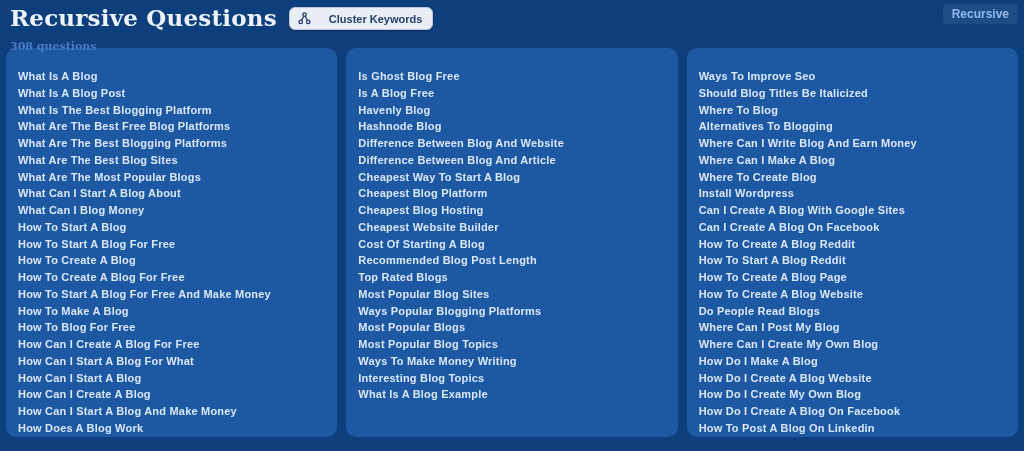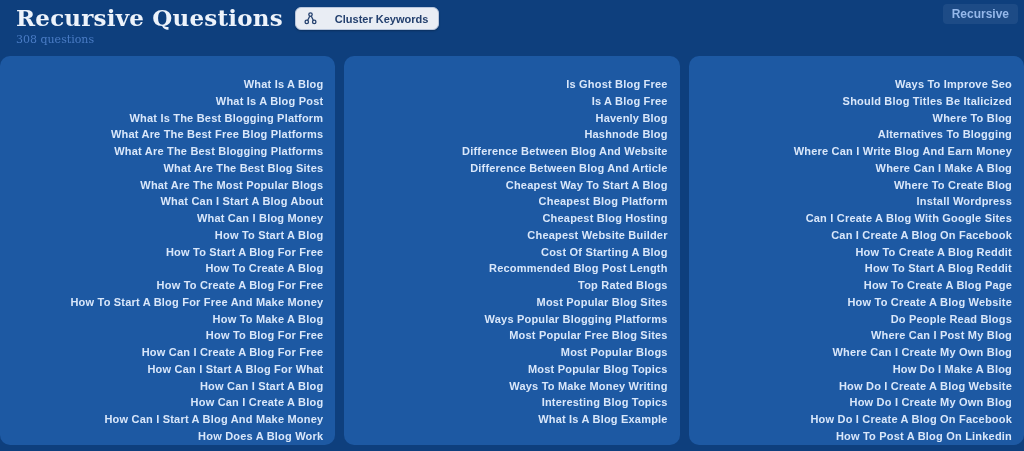--- a/index.html
+++ b/index.html
@@ -2,21 +2,21 @@
 <html><head>
 <meta charset="utf-8">
 <style>
   * { margin:0; padding:0; box-sizing:border-box; }
   html,body { width:1024px; height:451px; overflow:hidden; }
   body {
     background:#0e3f7d;
     font-family:"Liberation Sans", sans-serif;
     position:relative;
   }
-  .header { padding:4px 8px 0 16px; position:relative; height:56px; }
+  .header { padding:4px 8px 0 10px; position:relative; height:48px; }
   .header-row { display:flex; align-items:center; }
   .page-title {
     font-family:"DejaVu Serif", serif;
     font-weight:700;
     font-size:23px;
     color:#edf3fb;
     letter-spacing:0.2px;
   }
   .cluster-btn {
     display:inline-flex; align-items:center; gap:18px;
@@ -25,40 +25,39 @@
     border:1px solid #b9c6dc;
     border-radius:6px;
     padding:4px 10px 4px 8px;
     font-size:11px; font-weight:700;
     color:#24406e;
     cursor:pointer;
     box-shadow:0 1px 2px rgba(0,0,0,0.25);
   }
   .cluster-btn svg { display:block; }
   .question-count {
-    margin-top:2px;
+    margin-top:9px;
     font-family:"DejaVu Serif", serif;
-    font-weight:400;
+    font-weight:700;
     font-size:11px;
     color:#4a7cc5;
   }
   .nav-link {
     position:absolute; top:4px; right:6px;
     font-size:12px; font-weight:700;
     color:#95b8ea;
     background:rgba(233,239,248,0.07);
     padding:3px 9px;
     border-radius:4px;
     cursor:pointer;
   }
   .columns {
     display:flex; gap:9px;
-    padding:0 0;
+    padding:0 6px;
     height:389px;
-    text-align:right;
   }
   .panel {
     flex:1 1 0;
     background:#1d59a3;
     border-radius:10px;
     padding:20px 12px 0 12px;
     overflow:hidden;
   }
   .q {
     font-size:11px;
@@ -126,21 +125,20 @@
       <div class="q">Difference Between Blog And Article</div>
       <div class="q">Cheapest Way To Start A Blog</div>
       <div class="q">Cheapest Blog Platform</div>
       <div class="q">Cheapest Blog Hosting</div>
       <div class="q">Cheapest Website Builder</div>
       <div class="q">Cost Of Starting A Blog</div>
       <div class="q">Recommended Blog Post Length</div>
       <div class="q">Top Rated Blogs</div>
       <div class="q">Most Popular Blog Sites</div>
       <div class="q">Ways Popular Blogging Platforms</div>
-      <div class="q">Most Popular Free Blog Sites</div>
       <div class="q">Most Popular Blogs</div>
       <div class="q">Most Popular Blog Topics</div>
       <div class="q">Ways To Make Money Writing</div>
       <div class="q">Interesting Blog Topics</div>
       <div class="q">What Is A Blog Example</div>
     </div>
   <div class="panel">
       <div class="q">Ways To Improve Seo</div>
       <div class="q">Should Blog Titles Be Italicized</div>
       <div class="q">Where To Blog</div>

